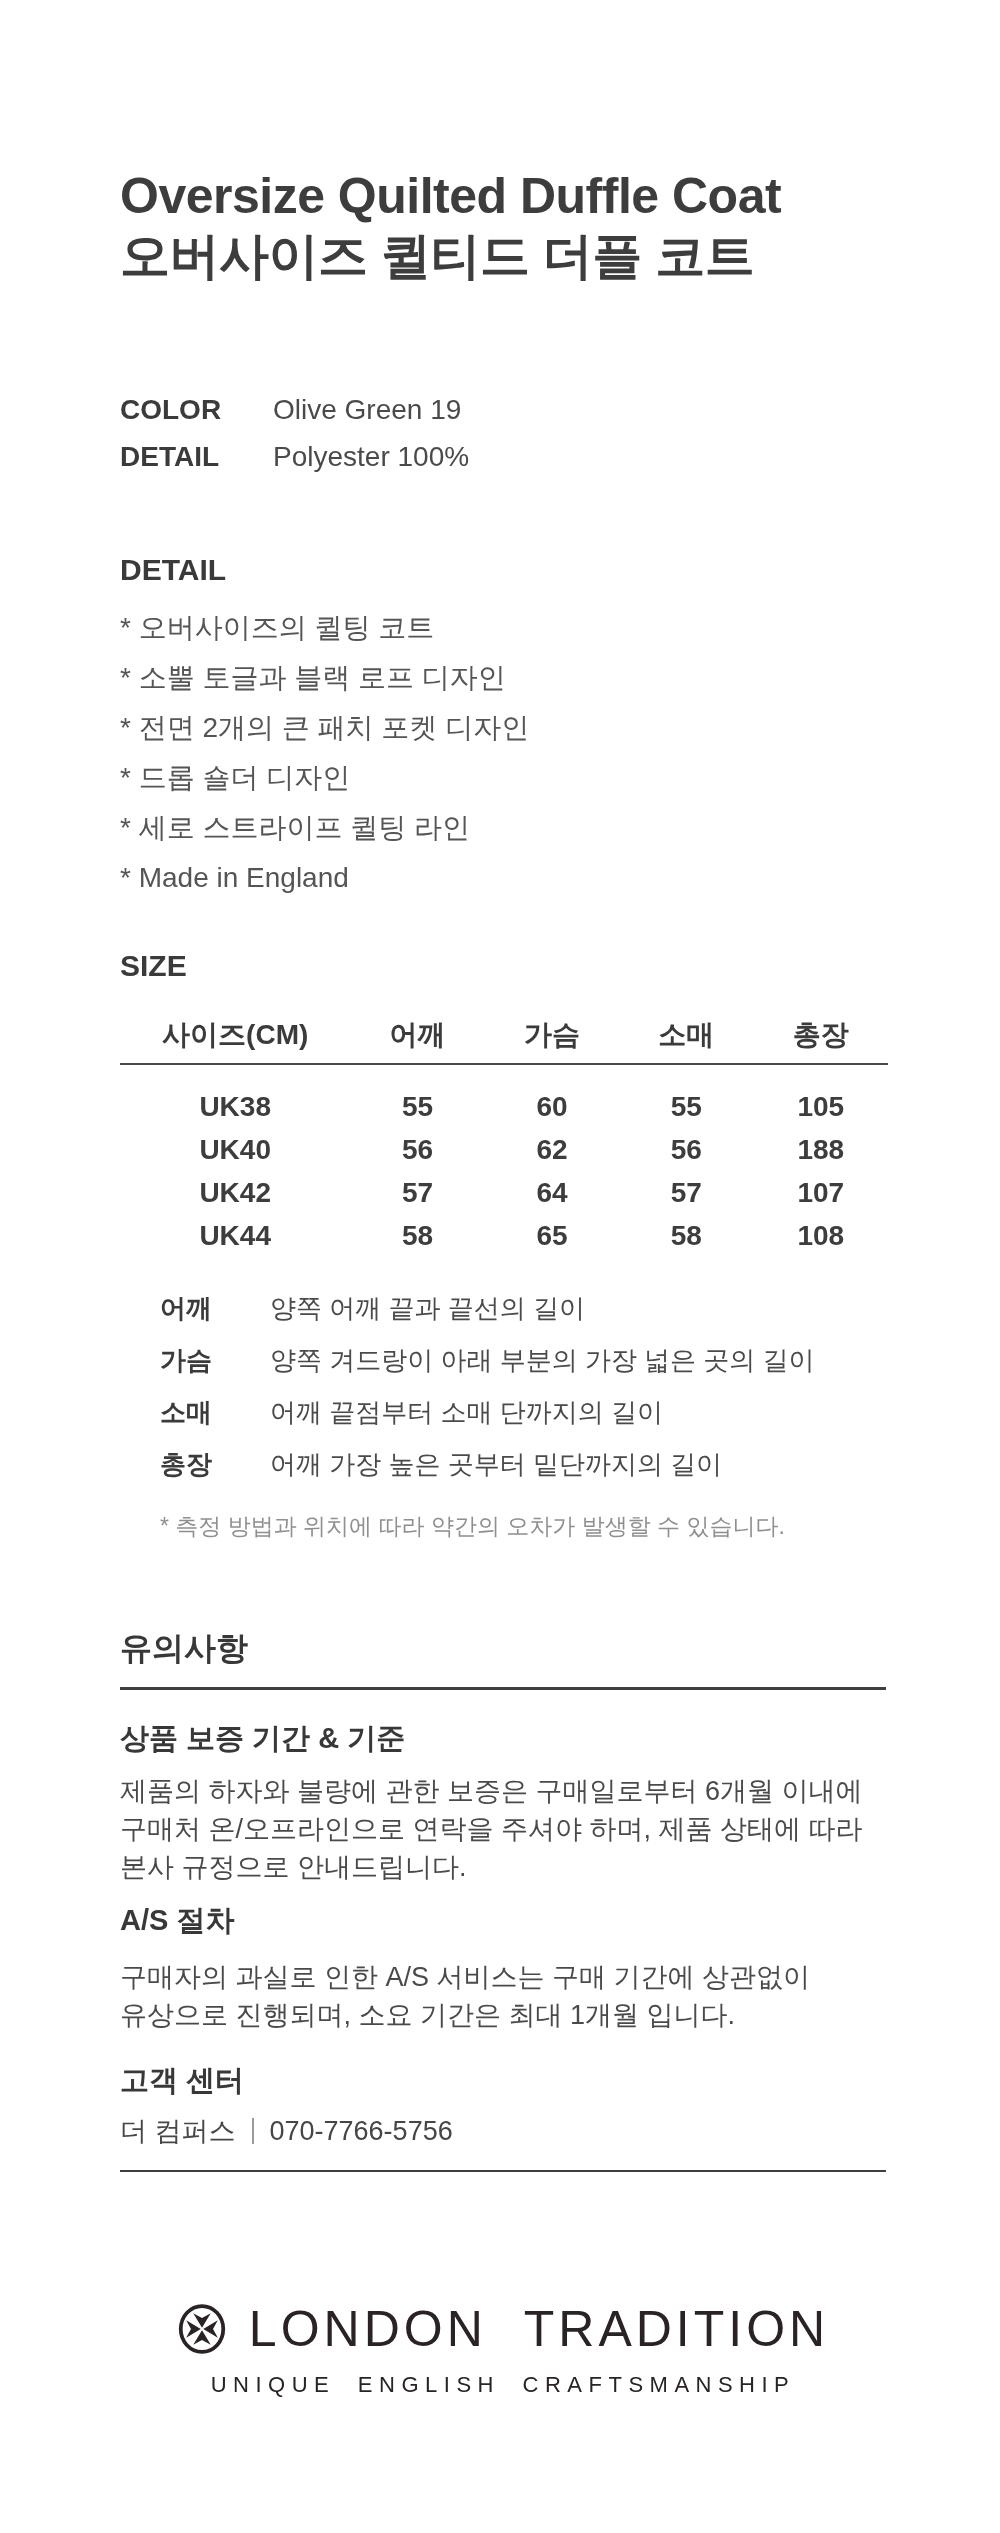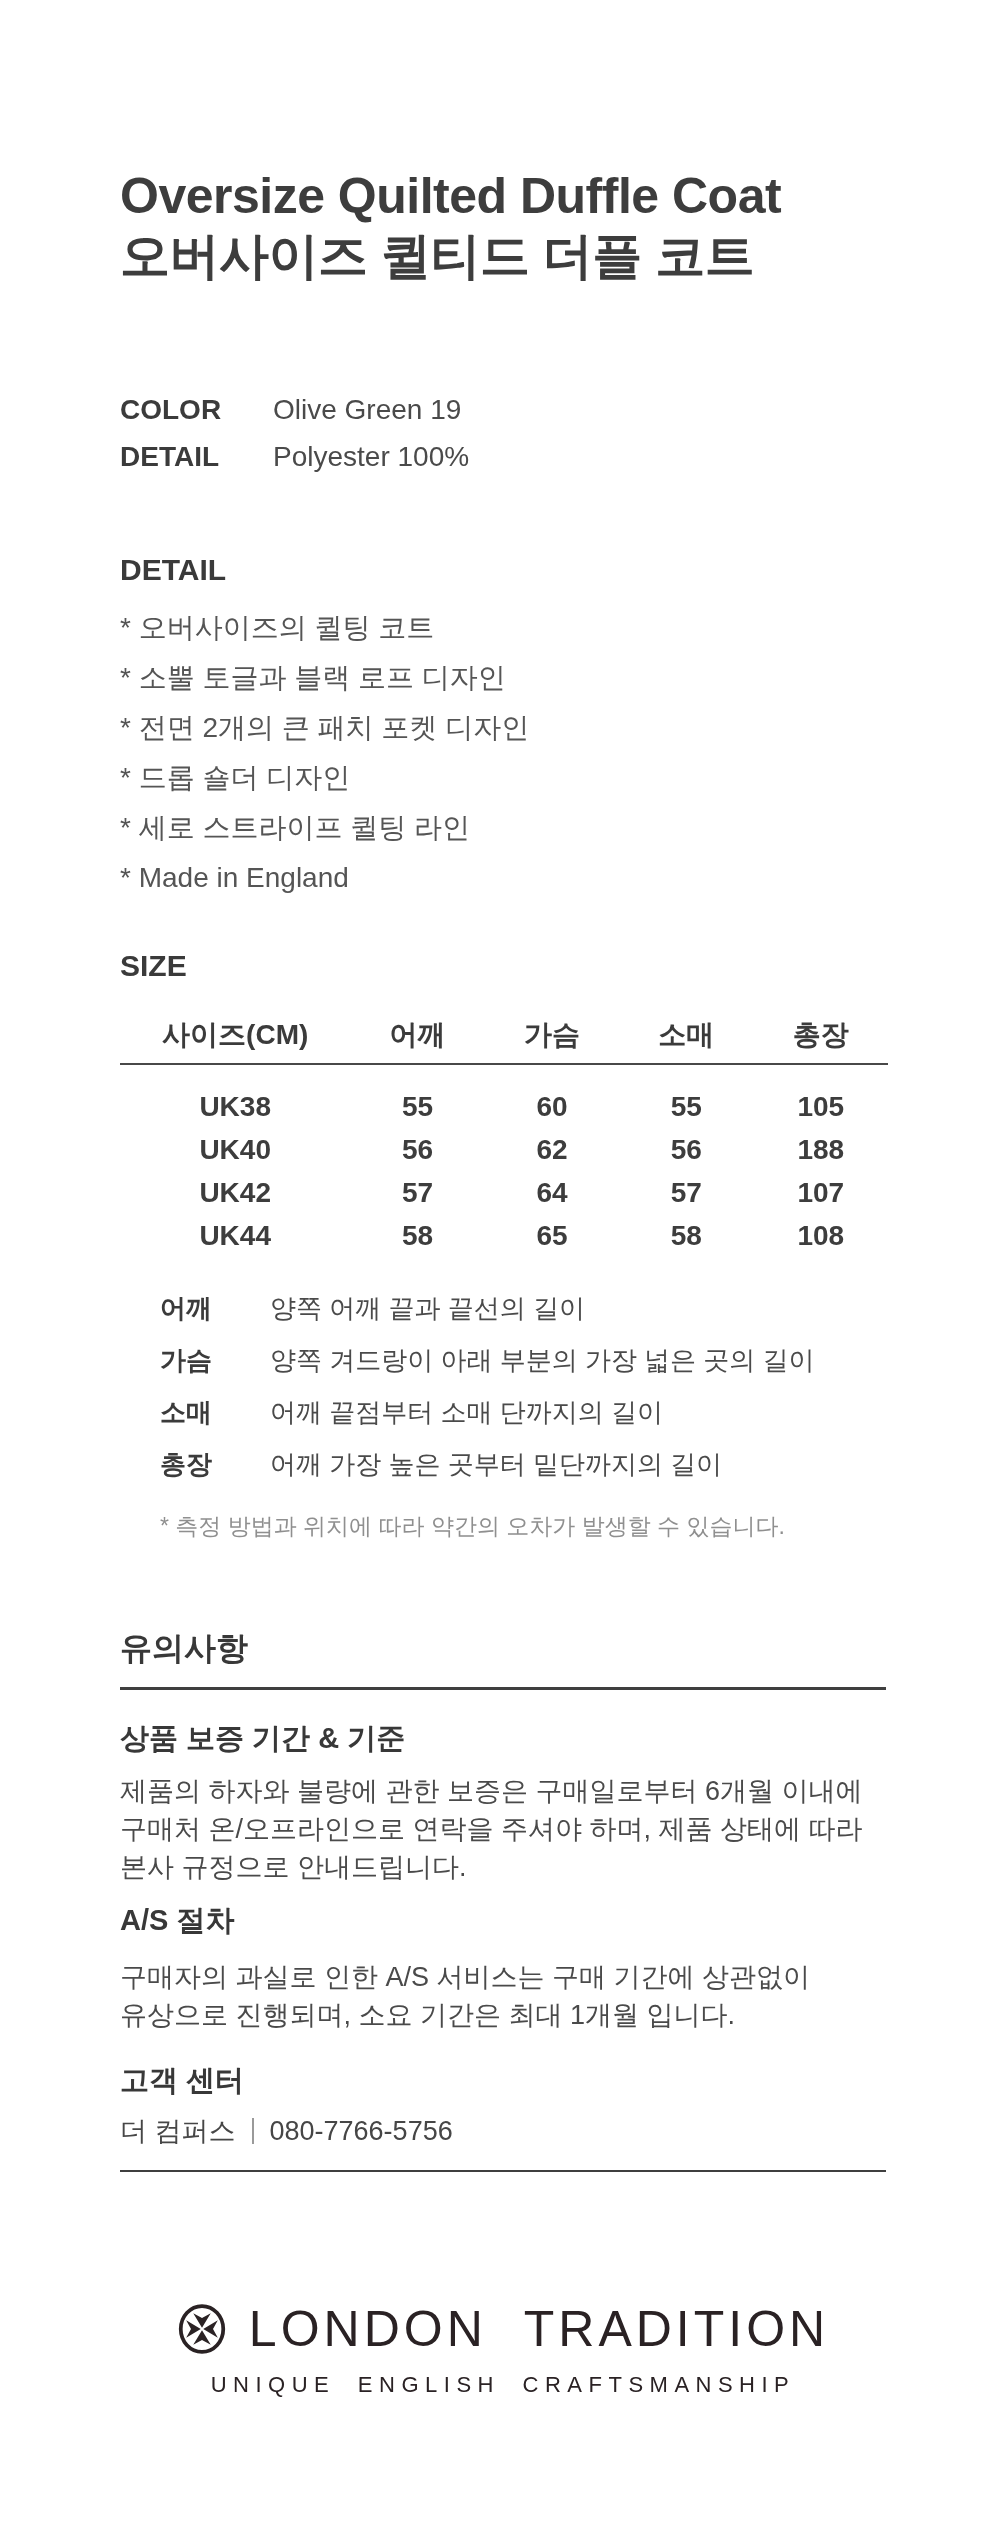--- a/index.html
+++ b/index.html
@@ -175,21 +175,21 @@
   <div class="sub-title tight">A/S 절차</div>
   <div class="para p2">
     <div class="para-line">구매자의 과실로 인한 A/S 서비스는 구매 기간에 상관없이</div>
     <div class="para-line">유상으로 진행되며, 소요 기간은 최대 1개월 입니다.</div>
   </div>
 
   <div class="sub-title roomy">고객 센터</div>
   <div class="contact">
     <span>더 컴퍼스</span>
     <span class="contact-sep"></span>
-    <span>080-7766-5756</span>
+    <span>070-7766-5756</span>
   </div>
 
   <hr class="footer-divider">
 
   <div class="brand">
     <div class="brand-row">
       <svg class="brand-icon" viewBox="0 0 60 64" xmlns="http://www.w3.org/2000/svg" aria-hidden="true">
         <ellipse cx="30" cy="32" rx="25.5" ry="27.5" fill="none" stroke="#2a2224" stroke-width="4.5"></ellipse>
         <g fill="#2a2224">
           <path d="M30 30.5 L19.5 13 L30 18.8 L40.5 13 Z"></path>

